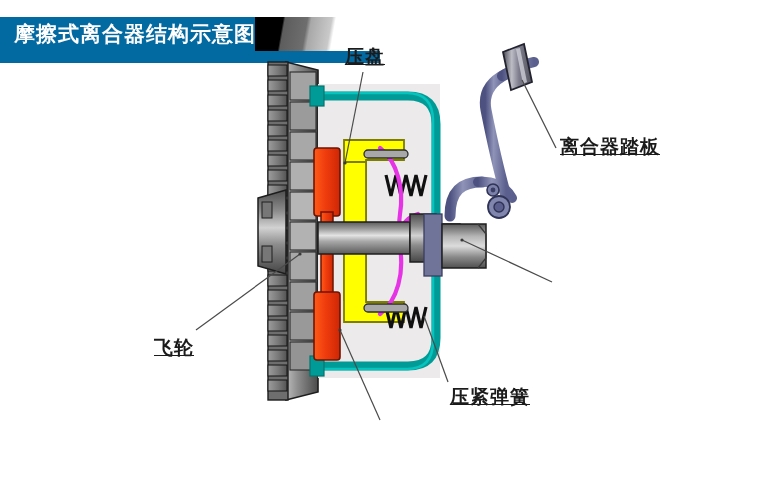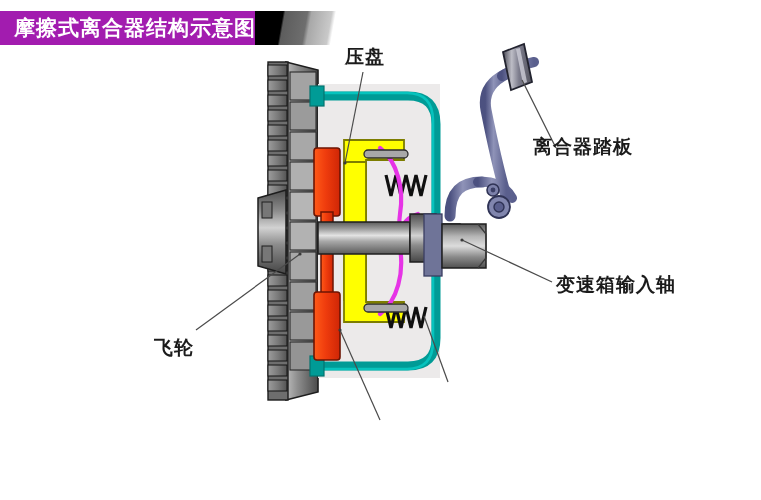--- a/index.html
+++ b/index.html
@@ -14,24 +14,24 @@
     position: relative;
     width: 761px;
     height: 500px;
     background: #ffffff;
     overflow: hidden;
   }
   
   #title-banner {
     position: absolute;
     left: 0;
-    top: 11px;
+    top: 17px;
     width: 380px;
-    height: 34px;
-    background: #a21caf;
+    height: 46px;
+    background: #0369a1;
   }
   #title-banner-tail {
     position: absolute;
     left: 255px;
     top: 0;
     width: 130px;
     height: 34px;
     background: linear-gradient(100deg,
         #000000 0px, #000000 28px,
         #5d5d5d 30px, #6e6e6e 52px,
@@ -50,23 +50,24 @@
     white-space: nowrap;
   }
   
   .label {
     position: absolute;
     font-size: 19px;
     font-weight: bold;
     color: #1b1b1b;
     white-space: nowrap;
     letter-spacing: 1px;
+    text-decoration: underline;
   }
   #lbl-pressure-plate { left: 345px; top: 44px; }
-  #lbl-clutch-pedal   { left: 533px; top: 134px; }
+  #lbl-clutch-pedal   { left: 560px; top: 134px; }
   #lbl-input-shaft    { left: 556px; top: 272px; }
   #lbl-press-spring   { left: 450px; top: 384px; }
   #lbl-friction-disc  { left: 348px; top: 425px; }
   #lbl-flywheel       { left: 133px; top: 335px; margin-left: 21px; }
 
   #svg-art {
     position: absolute;
     left: 0;
     top: 0;
   }
@@ -279,16 +280,16 @@
     <g fill="#3a3a3a">
       <circle cx="345" cy="163" r="1.6"></circle>
       <circle cx="462" cy="240" r="1.6"></circle>
       <circle cx="340" cy="330" r="1.6"></circle>
       <circle cx="300" cy="254" r="1.6"></circle>
     </g>
   </svg>
 
   <div class="label" id="lbl-pressure-plate">压盘</div>
   <div class="label" id="lbl-clutch-pedal">离合器踏板</div>
-  <div class="label" id="lbl-input-shaft">变速箱输入轴</div>
+  <div class="label" id="lbl-press-spring">压紧弹簧</div>
   <div class="label" id="lbl-flywheel">飞轮</div>
 
 </div>
 
 </body></html>

